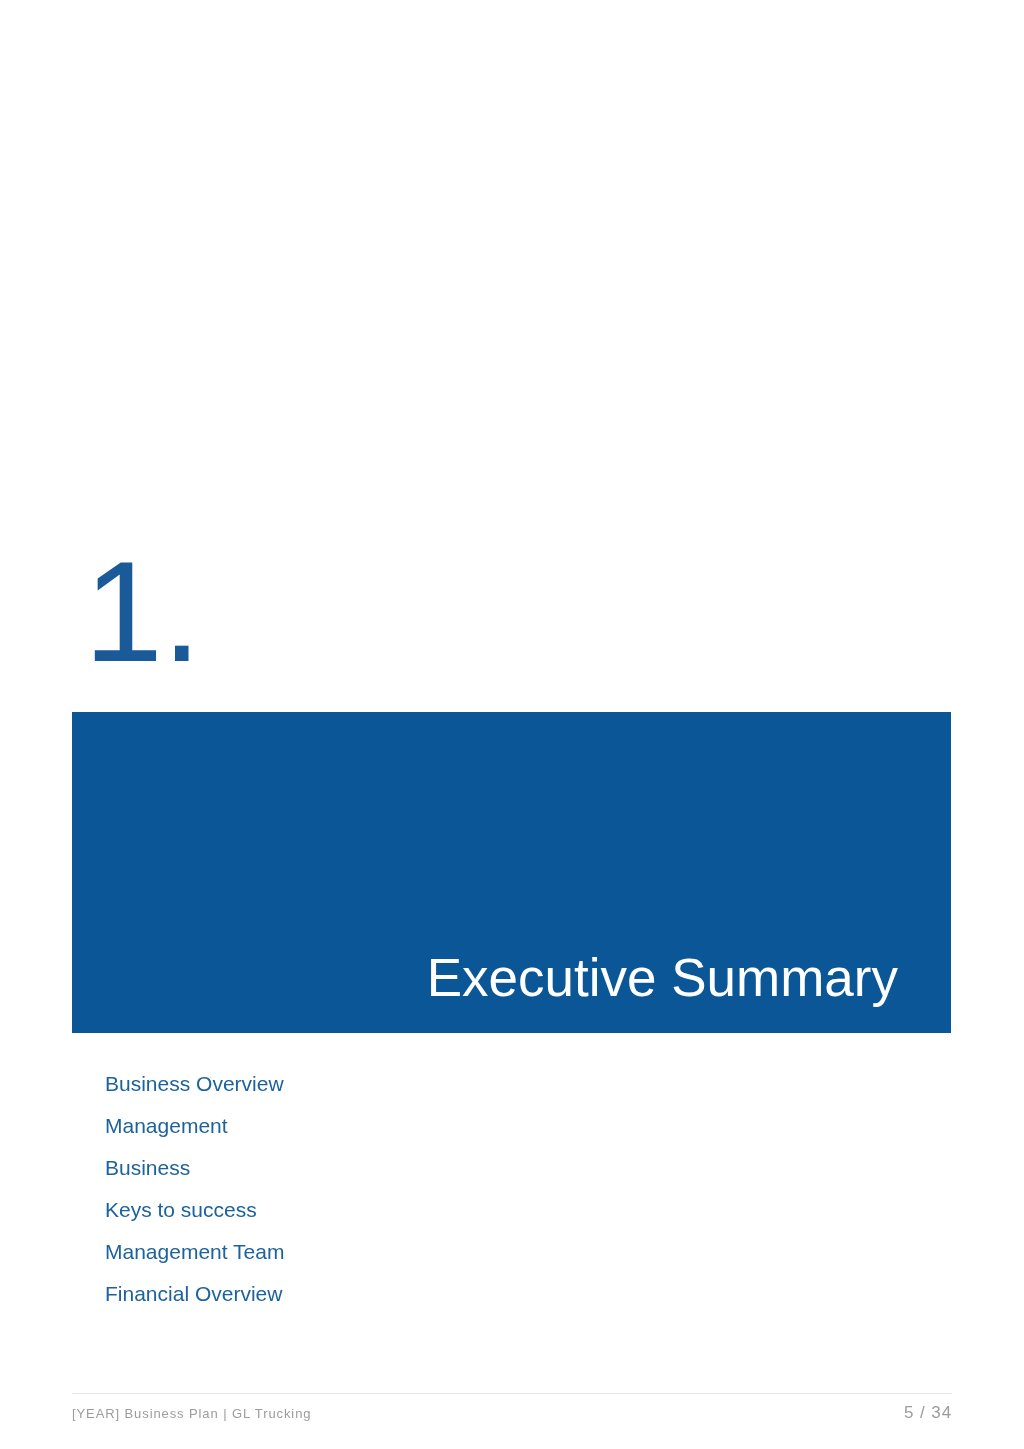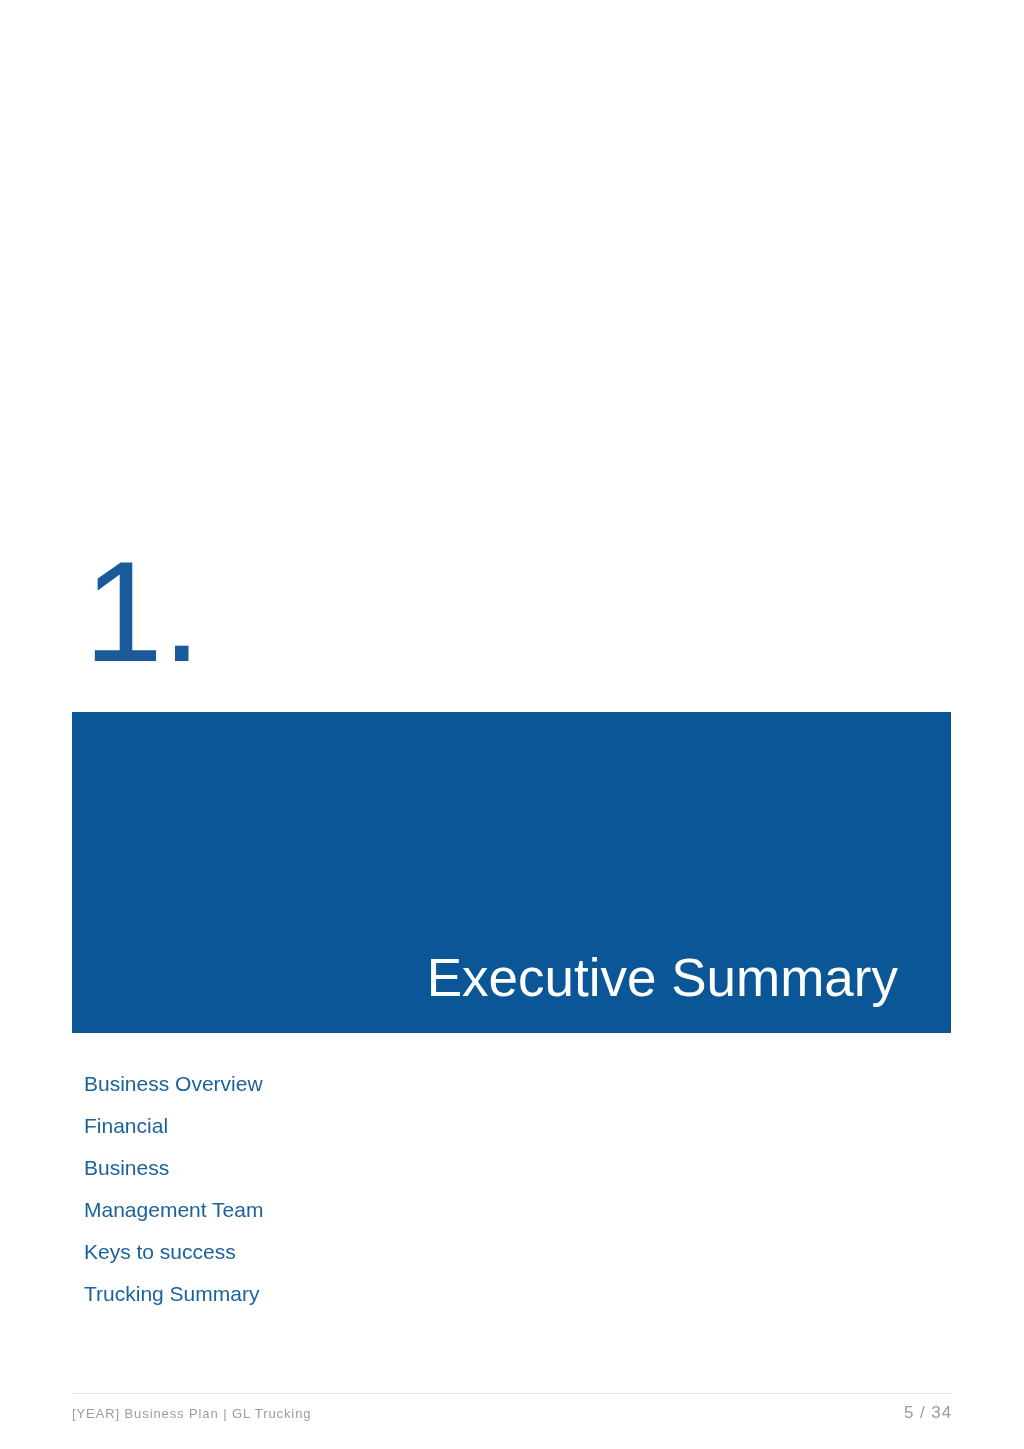--- a/index.html
+++ b/index.html
@@ -55,21 +55,21 @@
     line-height: 62px;
     font-weight: 400;
     color: #ffffff;
     white-space: nowrap;
     text-align: right;
   }
 
   
   .toc {
     position: absolute;
-    left: 84px;
+    left: 105px;
     top: 1063px;
     width: 600px;
   }
   .toc-item {
     font-family: "Liberation Sans", sans-serif;
     font-size: 21px;
     line-height: 42px;
     font-weight: 400;
     color: #1C629C;
     white-space: nowrap;
@@ -114,25 +114,25 @@
 <div class="page">
 
   <div class="chapter-number">1.</div>
 
   <div class="title-banner">
     <div class="title-banner-text">Executive Summary</div>
   </div>
 
   <div class="toc">
     <div class="toc-item">Business Overview</div>
-    <div class="toc-item">Financial</div>
+    <div class="toc-item">Management</div>
     <div class="toc-item">Business</div>
+    <div class="toc-item">Keys to success</div>
     <div class="toc-item">Management Team</div>
-    <div class="toc-item">Keys to success</div>
-    <div class="toc-item">Trucking Summary</div>
+    <div class="toc-item">Financial Overview</div>
   </div>
 
   <div class="footer">
     <div class="footer-row">
       <div class="footer-left">[YEAR] Business Plan | GL Trucking</div>
       <div class="footer-right">5 / 34</div>
     </div>
   </div>
 
 </div>

